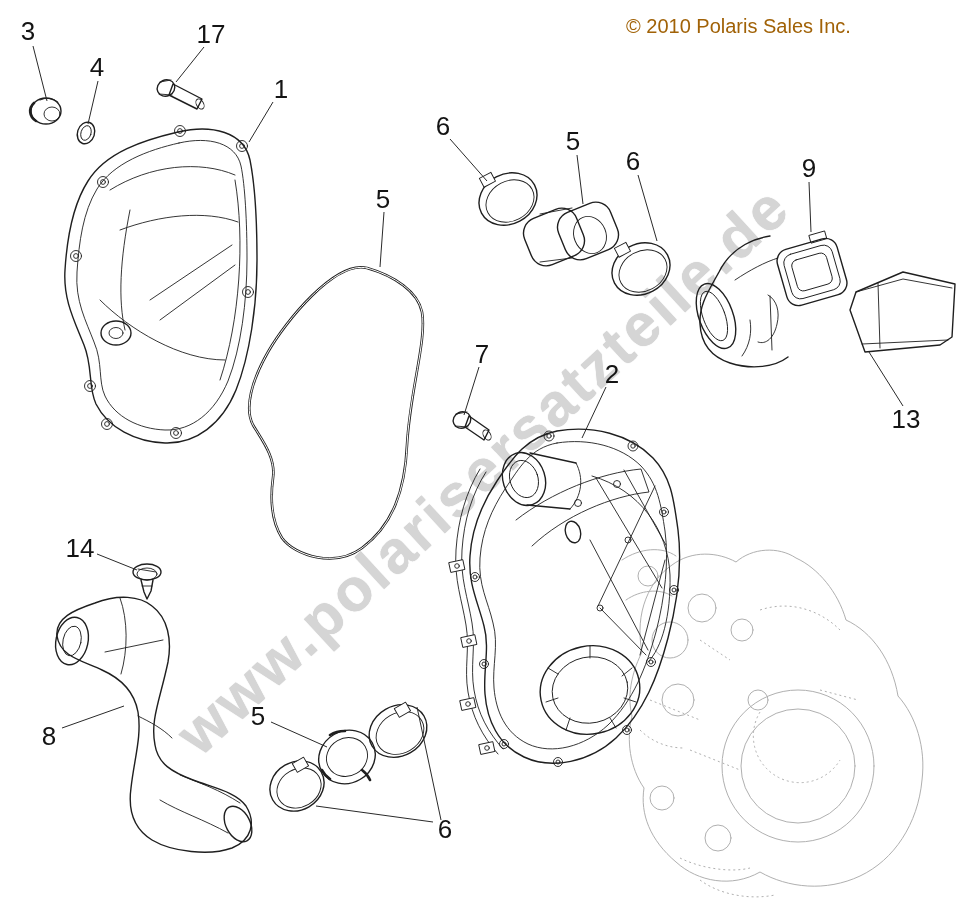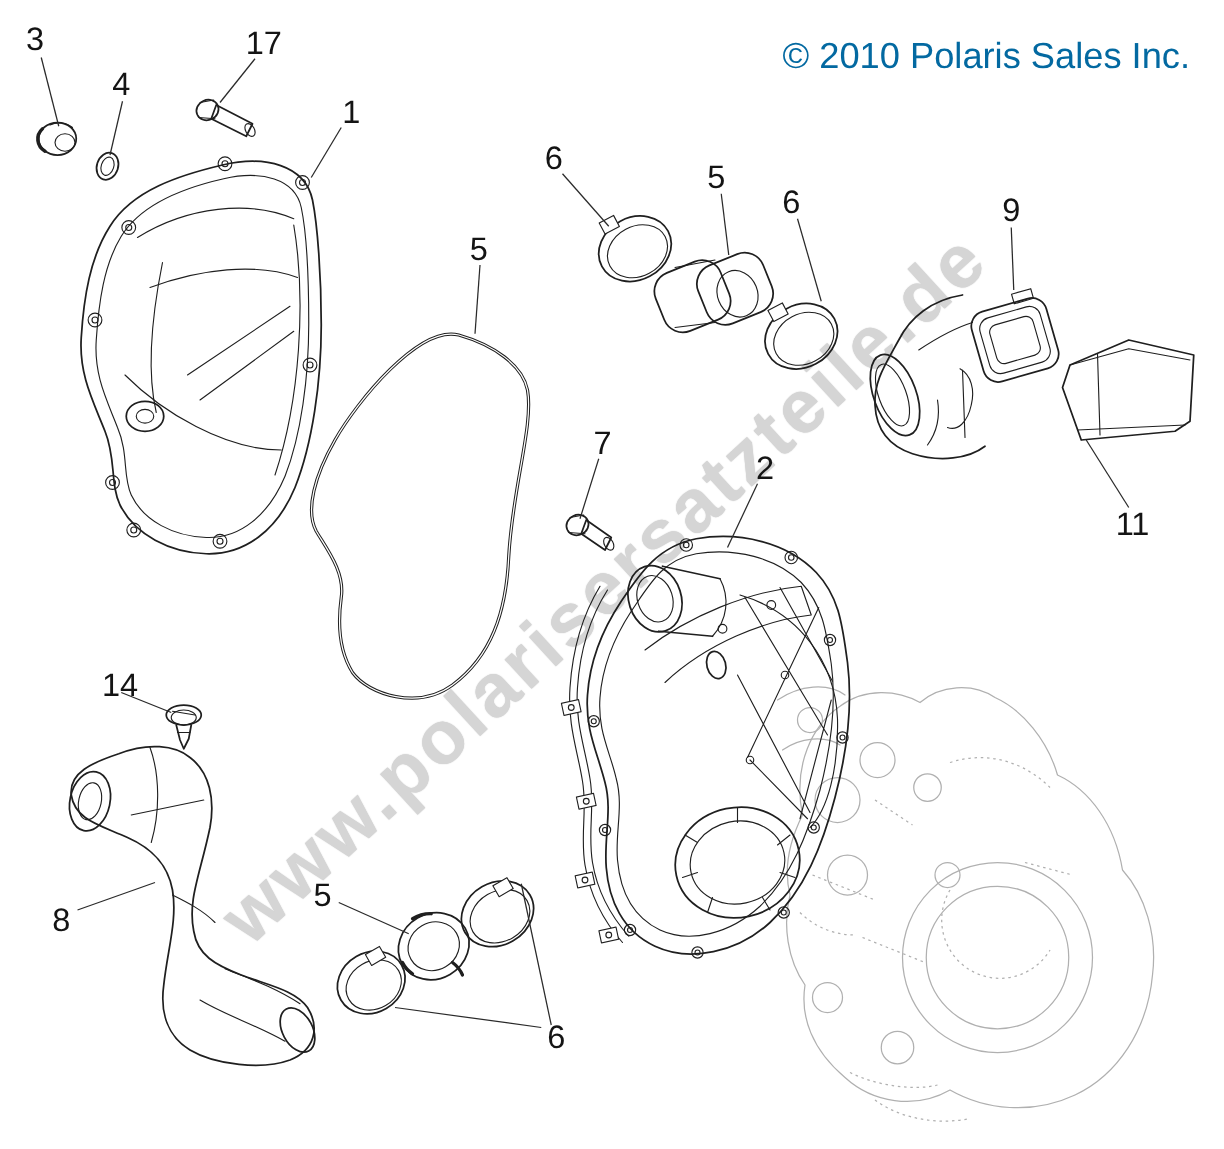--- a/index.html
+++ b/index.html
@@ -21,23 +21,23 @@
     color:#d5d5d5;
     text-shadow:0 0 1px #c6c6c6;
     z-index:1;
     user-select:none;
   }
   svg.art{
     position:absolute;left:0;top:0;z-index:2;
   }
   .copyright{
     position:absolute;
-    left:626px;top:29px;
-    font-size:29px;
-    color:#0369a1;
+    left:626px;top:15px;
+    font-size:20px;
+    color:#a16207;
     z-index:3;
     white-space:nowrap;
   }
   .callout{
     position:absolute;
     transform:translate(-50%,-50%);
     font-size:26px;
     color:#141414;
     z-index:3;
     line-height:1;
@@ -305,19 +305,19 @@
   <div class="callout" style="left:97px;top:67px">4</div>
   <div class="callout" style="left:211px;top:34px">17</div>
   <div class="callout" style="left:281px;top:89px">1</div>
   <div class="callout" style="left:383px;top:199px">5</div>
   <div class="callout" style="left:443px;top:126px">6</div>
   <div class="callout" style="left:573px;top:141px">5</div>
   <div class="callout" style="left:633px;top:161px">6</div>
   <div class="callout" style="left:809px;top:168px">9</div>
   <div class="callout" style="left:482px;top:354px">7</div>
   <div class="callout" style="left:612px;top:374px">2</div>
-  <div class="callout" style="left:906px;top:419px">11</div>
-  <div class="callout" style="left:96px;top:548px">14</div>
+  <div class="callout" style="left:906px;top:419px">13</div>
+  <div class="callout" style="left:80px;top:548px">14</div>
   <div class="callout" style="left:49px;top:736px">8</div>
   <div class="callout" style="left:258px;top:716px">5</div>
   <div class="callout" style="left:445px;top:829px">6</div>
 
 </div>
 
 </body></html>

